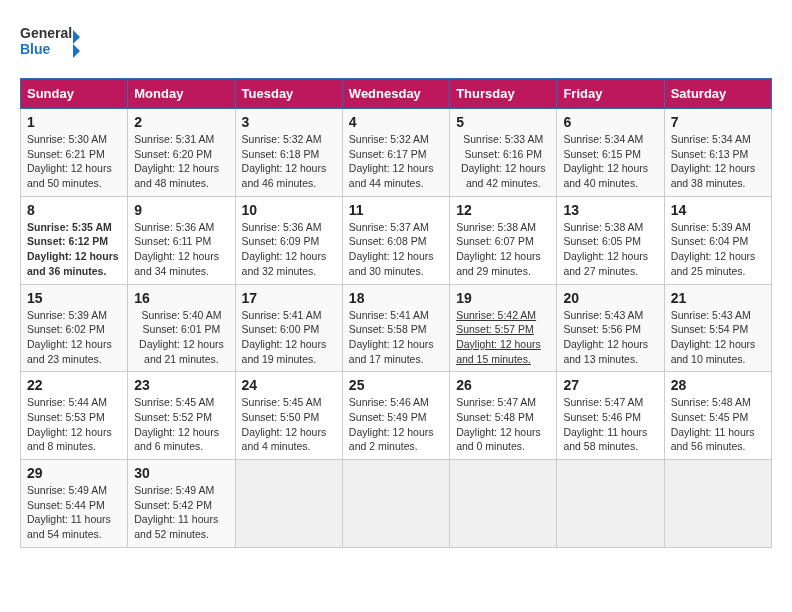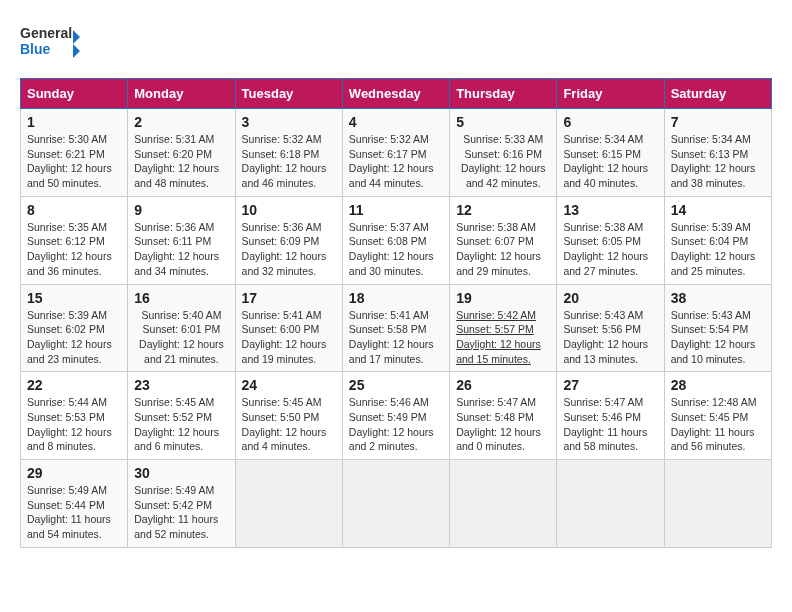--- a/index.html
+++ b/index.html
@@ -151,21 +151,21 @@
           <span class="day-num">7</span>
           <div class="day-info" style="white-space: pre-line;">Sunrise: 5:34 AM
 Sunset: 6:13 PM
 Daylight: 12 hours
 and 38 minutes.</div>
         </td>
       </tr>
       <tr>
         <td>
           <span class="day-num">8</span>
-          <div class="day-info" style="white-space: pre-line;">Sunrise: 5:35 AM
+          <div class="day-info" style="white-space: pre-line; font-weight: bold;">Sunrise: 5:35 AM
 Sunset: 6:12 PM
 Daylight: 12 hours
 and 36 minutes.</div>
         </td>
         <td>
           <span class="day-num">9</span>
           <div class="day-info" style="white-space: pre-line;">Sunrise: 5:36 AM
 Sunset: 6:11 PM
 Daylight: 12 hours
 and 34 minutes.</div>
@@ -243,21 +243,21 @@
 and 15 minutes.</div>
         </td>
         <td>
           <span class="day-num">20</span>
           <div class="day-info" style="white-space: pre-line;">Sunrise: 5:43 AM
 Sunset: 5:56 PM
 Daylight: 12 hours
 and 13 minutes.</div>
         </td>
         <td>
-          <span class="day-num">38</span>
+          <span class="day-num">21</span>
           <div class="day-info" style="white-space: pre-line;">Sunrise: 5:43 AM
 Sunset: 5:54 PM
 Daylight: 12 hours
 and 10 minutes.</div>
         </td>
       </tr>
       <tr>
         <td>
           <span class="day-num">22</span>
           <div class="day-info" style="white-space: pre-line;">Sunrise: 5:44 AM
@@ -295,21 +295,21 @@
         </td>
         <td>
           <span class="day-num">27</span>
           <div class="day-info" style="white-space: pre-line;">Sunrise: 5:47 AM
 Sunset: 5:46 PM
 Daylight: 11 hours
 and 58 minutes.</div>
         </td>
         <td>
           <span class="day-num">28</span>
-          <div class="day-info" style="white-space: pre-line;">Sunrise: 12:48 AM
+          <div class="day-info" style="white-space: pre-line;">Sunrise: 5:48 AM
 Sunset: 5:45 PM
 Daylight: 11 hours
 and 56 minutes.</div>
         </td>
       </tr>
       <tr>
         <td>
           <span class="day-num">29</span>
           <div class="day-info" style="white-space: pre-line;">Sunrise: 5:49 AM
 Sunset: 5:44 PM

